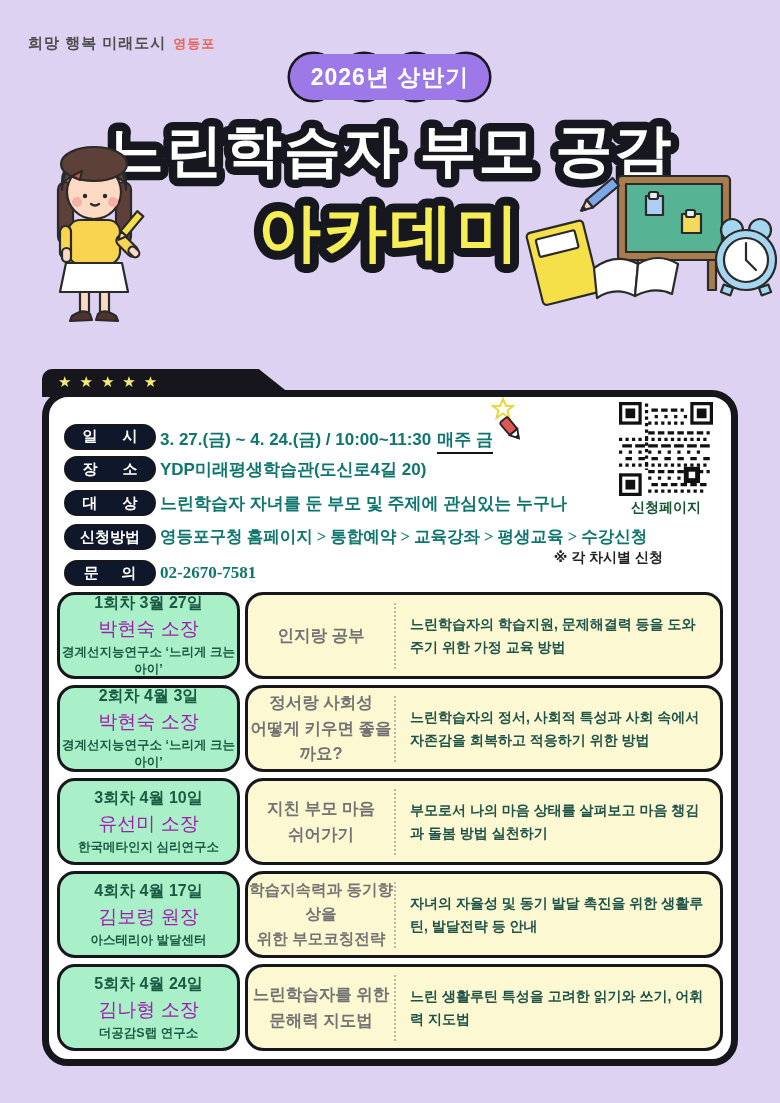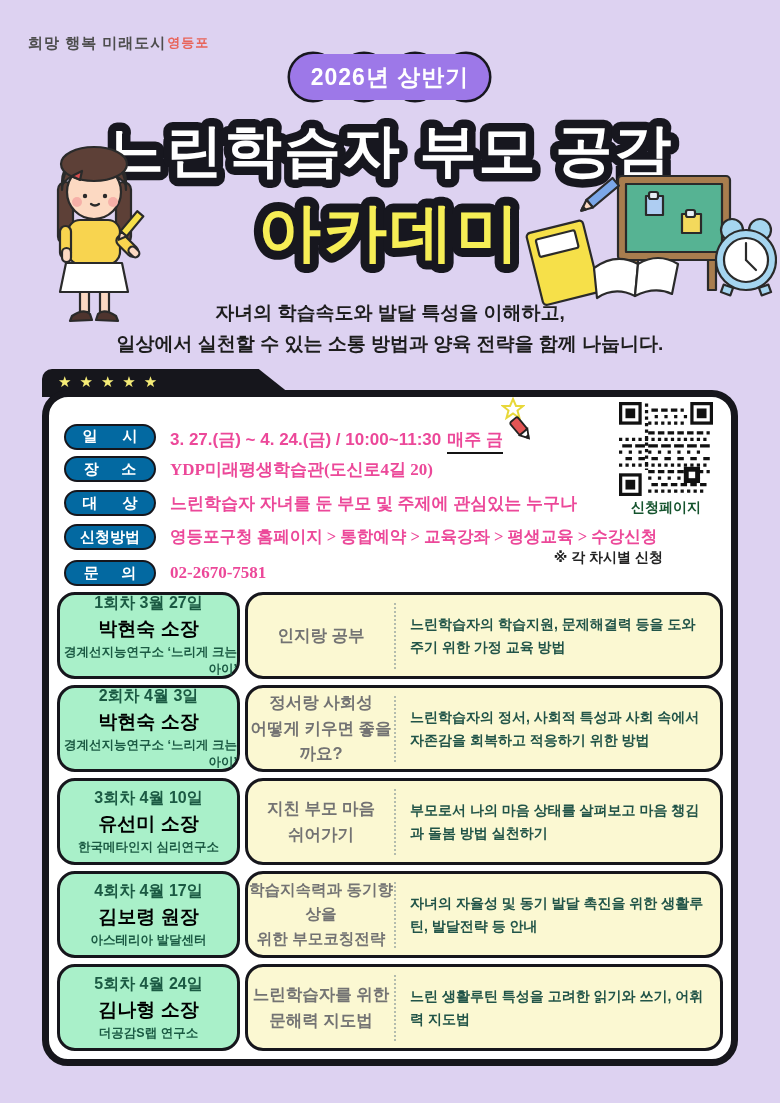--- a/index.html
+++ b/index.html
@@ -1,20 +1,20 @@
 <!DOCTYPE html>
 <html><head>
 <meta charset="utf-8">
 <style>
   html,body{margin:0;padding:0;}
   body{width:780px;height:1103px;overflow:hidden;font-family:"Liberation Sans","DejaVu Sans",sans-serif;}
   .poster{position:relative;width:780px;height:1103px;background:#ddd2f1;overflow:hidden;}
 
   
-  .logo{position:absolute;left:28px;top:34px;display:flex;align-items:flex-start;gap:1px;}
+  .logo{position:absolute;left:28px;top:34px;display:flex;align-items:flex-end;gap:7px;}
   .logo .prefix{font-size:15px;font-weight:700;color:#4d4d4d;letter-spacing:1px;}
   .logo .brand{font-size:13px;font-weight:800;color:#e8645a;letter-spacing:1px;}
 
   
   .badge-svg{position:absolute;left:275px;top:50px;}
   .badge-svg text{font-family:"Liberation Sans",sans-serif;font-size:23px;font-weight:800;fill:#ffffff;text-anchor:middle;letter-spacing:1px;}
 
   
   .title-svg{position:absolute;left:0;top:104px;}
   .title-svg text{font-family:"Liberation Sans",sans-serif;font-weight:800;text-anchor:middle;stroke:#17171f;paint-order:stroke;stroke-linejoin:round;}
@@ -25,38 +25,38 @@
   .intro{position:absolute;left:0;top:297px;width:780px;text-align:center;color:#1d1d1d;font-size:19px;font-weight:600;line-height:31px;}
 
   
   .tab{position:absolute;left:42px;top:369px;width:252px;height:28px;background:#16161c;clip-path:polygon(0 0,86% 0,100% 100%,0 100%);border-top-left-radius:10px;}
   .tab .stars{display:block;margin:4px 0 0 16px;font-size:15px;letter-spacing:8px;color:#f5ec77;}
 
   
   .card{position:absolute;left:42px;top:390px;width:696px;height:676px;background:#ffffff;border:7px solid #16161c;border-radius:26px;box-sizing:border-box;}
 
   .info-row{position:absolute;left:15px;display:flex;align-items:center;}
-  .pill{width:92px;height:26px;border-radius:14px;background:#0369a1;border:2.5px solid #16161c;color:#fff;font-size:15px;font-weight:800;display:flex;align-items:center;justify-content:center;box-sizing:border-box;flex:0 0 auto;}
-  .info-val{margin-left:14px;font-size:17px;font-weight:700;color:#ec4899;white-space:nowrap;display:flex;align-items:baseline;}
+  .pill{width:92px;height:26px;border-radius:14px;background:#0f172a;border:2.5px solid #16161c;color:#fff;font-size:15px;font-weight:800;display:flex;align-items:center;justify-content:center;box-sizing:border-box;flex:0 0 auto;}
+  .info-val{margin-left:4px;font-size:17px;font-weight:700;color:#0f766e;white-space:nowrap;display:flex;align-items:baseline;}
   .hl{border-bottom:2.5px solid #141414;padding-bottom:1px;margin-left:6px;font-weight:700;}
   .deco{position:relative;width:30px;height:26px;flex:0 0 auto;}
   .deco svg{position:absolute;}
   .note{position:absolute;right:68px;top:152px;font-size:14px;font-weight:600;color:#222;}
 
   
   .qr-box{position:absolute;right:13px;top:5px;width:104px;text-align:center;}
   .qr-box svg{display:block;margin:0 auto;}
   .qr-label{margin-top:3px;font-size:14px;font-weight:600;color:#14532d;}
 
   
   .schedule{position:absolute;left:8px;top:195px;width:666px;}
   .srow{display:flex;height:87px;margin-bottom:6px;}
-  .scell-left{width:183px;flex:0 0 auto;background:#a9f0c9;border:3px solid #16161c;border-radius:18px;box-sizing:border-box;display:flex;flex-direction:column;align-items:center;justify-content:center;gap:2px;text-align:right;}
+  .scell-left{width:183px;flex:0 0 auto;background:#a9f0c9;border:3px solid #16161c;border-radius:18px;box-sizing:border-box;display:flex;flex-direction:column;align-items:center;justify-content:center;gap:2px;text-align:center;}
   .sess{font-size:16px;font-weight:600;color:#1b5a43;}
-  .spk{font-size:19px;font-weight:700;color:#000000;}
+  .spk{font-size:19px;font-weight:400;color:#a21caf;}
   .org{font-size:12.5px;font-weight:600;color:#1b5a43;}
   .scell-right{flex:1;margin-left:5px;background:#fbf8d2;border:3px solid #16161c;border-radius:18px;box-sizing:border-box;display:flex;align-items:center;}
   .topic{width:146px;flex:0 0 auto;text-align:center;font-size:16.5px;font-weight:800;color:#737373;line-height:1.55;}
   .vdiv{height:66px;border-left:2px dotted #b3bcae;flex:0 0 auto;}
   .desc{flex:1;padding:0 12px 0 14px;font-size:14px;font-weight:600;color:#215448;line-height:1.6;}
 
   .illu{position:absolute;}
 </style>
 </head>
 <body>
@@ -148,24 +148,20 @@
       <circle cx="244" cy="62" r="11" fill="#a5d5ef" transform="translate(-6 0)"></circle>
       <rect x="200" y="118" width="10" height="8" transform="rotate(20 205 122)" fill="#a5d5ef"></rect>
       <rect x="238" y="118" width="10" height="8" transform="rotate(-20 243 122)" fill="#a5d5ef"></rect>
       <circle cx="224" cy="92" r="30" fill="#a5d5ef"></circle>
       <circle cx="224" cy="92" r="22" fill="#ffffff"></circle>
       <line x1="224" y1="92" x2="224" y2="75"></line>
       <line x1="224" y1="92" x2="234" y2="102"></line>
     </g>
   </svg>
 
-  <div class="intro">
-    <div>자녀의 학습속도와 발달 특성을 이해하고,</div>
-    <div>일상에서 실천할 수 있는 소통 방법과 양육 전략을 함께 나눕니다.</div>
-  </div>
 
   <div class="tab">
     <span class="stars">★★★★★</span>
   </div>
 
   <div class="card">
 
     <div class="info-row" style="top:22px;">
       <span class="pill">일&nbsp;&nbsp;&nbsp;&nbsp;&nbsp;&nbsp;시</span>
       <span class="info-val">
@@ -179,21 +175,21 @@
             <g transform="rotate(-40 14 14)" stroke="#222" stroke-width="1.8">
               <rect x="9" y="2" width="10" height="16" rx="2" fill="#e25555"></rect>
               <path d="M9,18 l5,8 l5,-8 z" fill="#ffffff"></path>
               <path d="M12.5,23.5 l1.5,2.5 l1.5,-2.5 z" fill="#222"></path>
             </g>
           </svg>
         </span>
       </span>
     </div>
 
-    <div class="info-row" style="top:59px;font-family:Liberation Serif, serif;">
+    <div class="info-row" style="top:59px;">
       <span class="pill">장&nbsp;&nbsp;&nbsp;&nbsp;&nbsp;&nbsp;소</span>
       <span class="info-val">YDP미래평생학습관(도신로4길 20)</span>
     </div>
 
     <div class="info-row" style="top:93px;">
       <span class="pill">대&nbsp;&nbsp;&nbsp;&nbsp;&nbsp;&nbsp;상</span>
       <span class="info-val">느린학습자 자녀를 둔 부모 및 주제에 관심있는 누구나</span>
     </div>
 
     <div class="info-row" style="top:127px;font-family:Liberation Serif, serif;">

